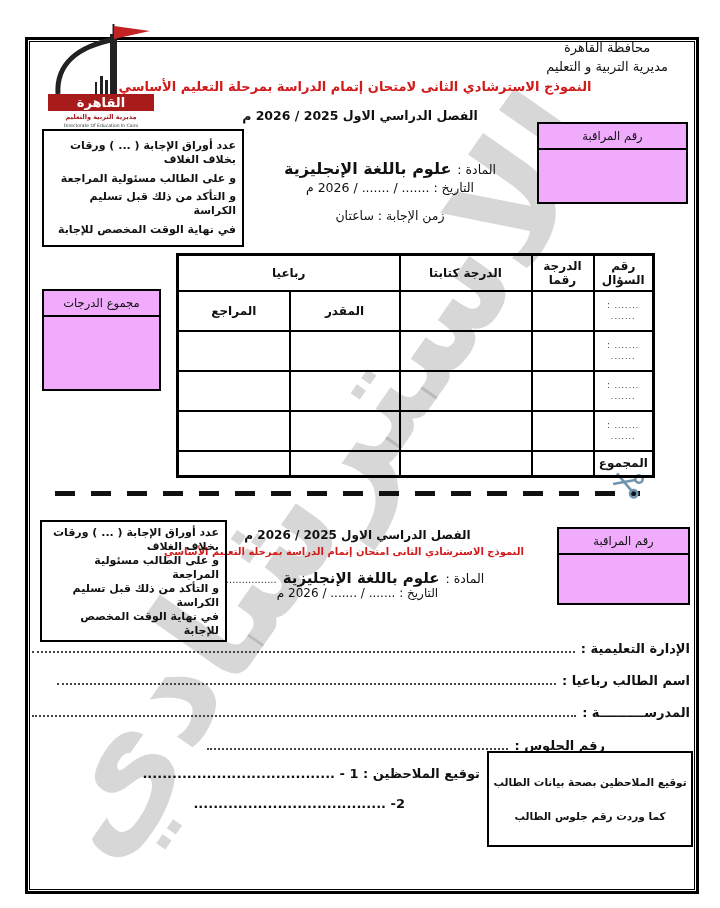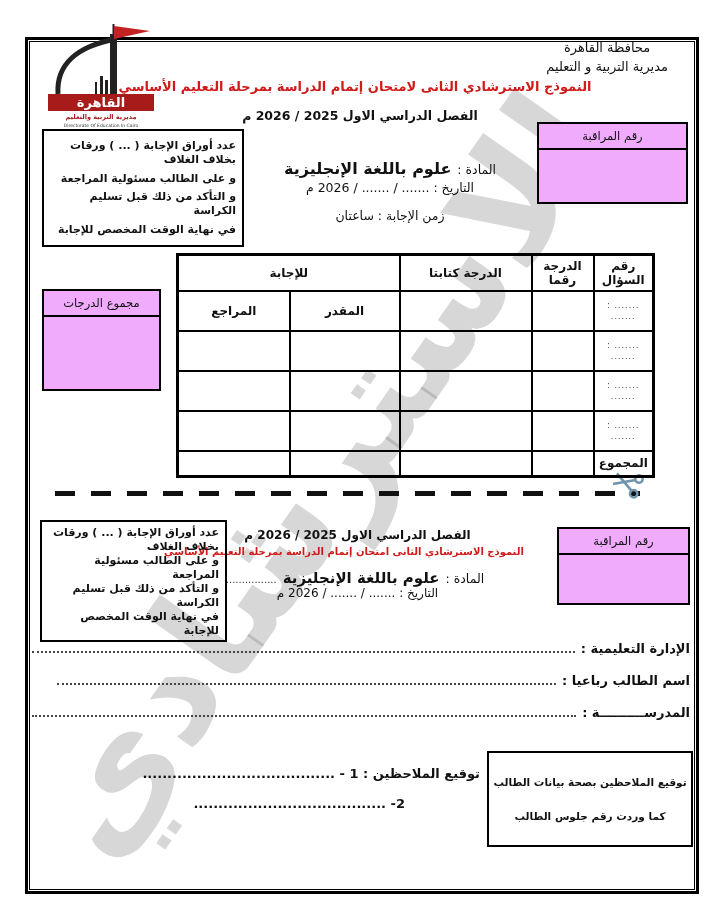--- a/index.html
+++ b/index.html
@@ -142,21 +142,21 @@
         <col style="width:62px">
         <col style="width:132px">
       <col style="width:110px">
         <col style="width:112px">
     </colgroup>
     <tbody>
         <tr style="height:36px">
       <th>رقم السؤال</th>
       <th>الدرجة رقما</th>
       <th>الدرجة كتابتا</th>
-      <th colspan="2">للإجابة</th>
+      <th colspan="2">رباعيا</th>
     </tr>
     <tr style="height:40px">
       <td>
         <div class="qdots">....... :</div>
         <div class="qdots">.......</div>
       </td>
       <td></td>
       <td></td>
       <td>المقدر</td>
       <td>المراجع</td>
@@ -237,20 +237,24 @@
     <span class="dotfill"></span>
   </div>
   <div class="abs field f2">
     <span>اسم الطالب رباعيا :</span>
     <span class="dotfill"></span>
   </div>
   <div class="abs field f3">
     <span>المدرســــــــــة :</span>
     <span class="dotfill"></span>
   </div>
+  <div class="abs field f4">
+    <span>رقم الجلوس :</span>
+    <span class="dotfill"></span>
+  </div>
 
   <div class="abs obs1">توقيع الملاحظين :   1 - .......................................</div>
   <div class="abs obs2">2- .......................................</div>
 
   <div class="abs observer-box">
     <div>توقيع الملاحظين بصحة بيانات الطالب</div>
     <div>كما وردت رقم جلوس الطالب</div>
   </div>
 
 </div>

